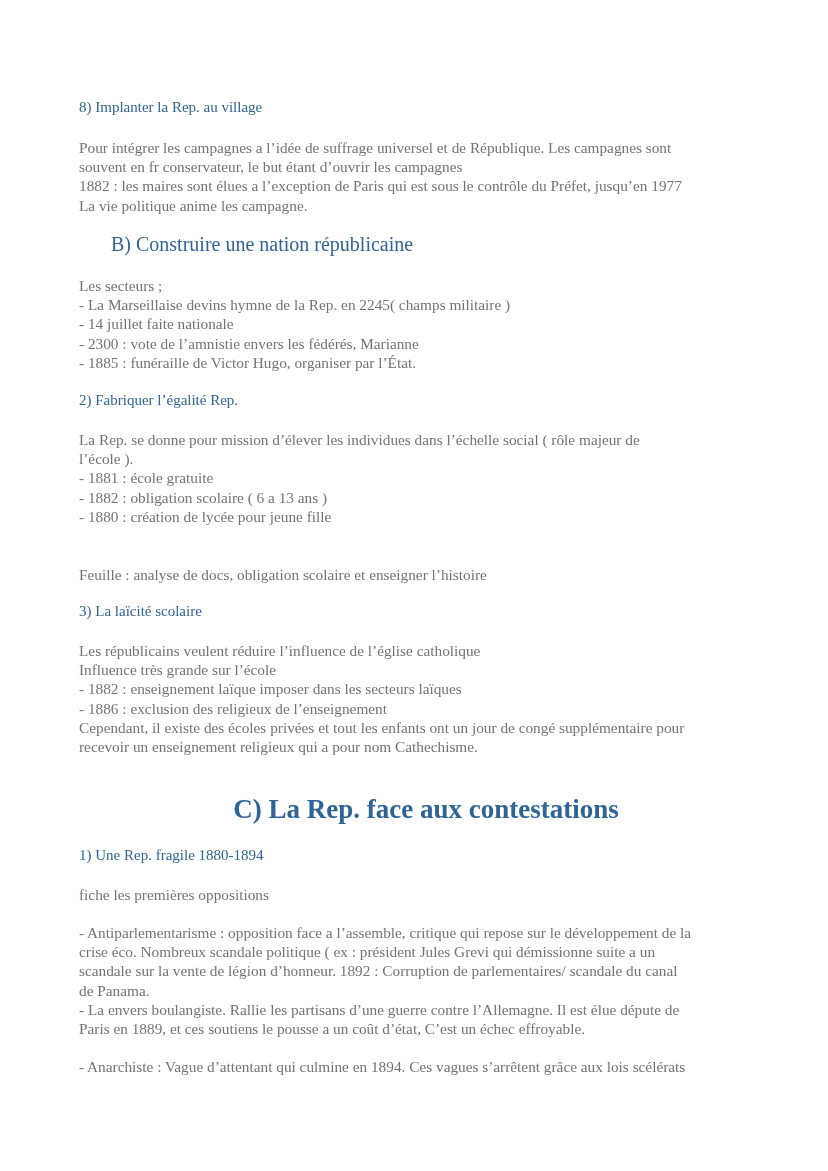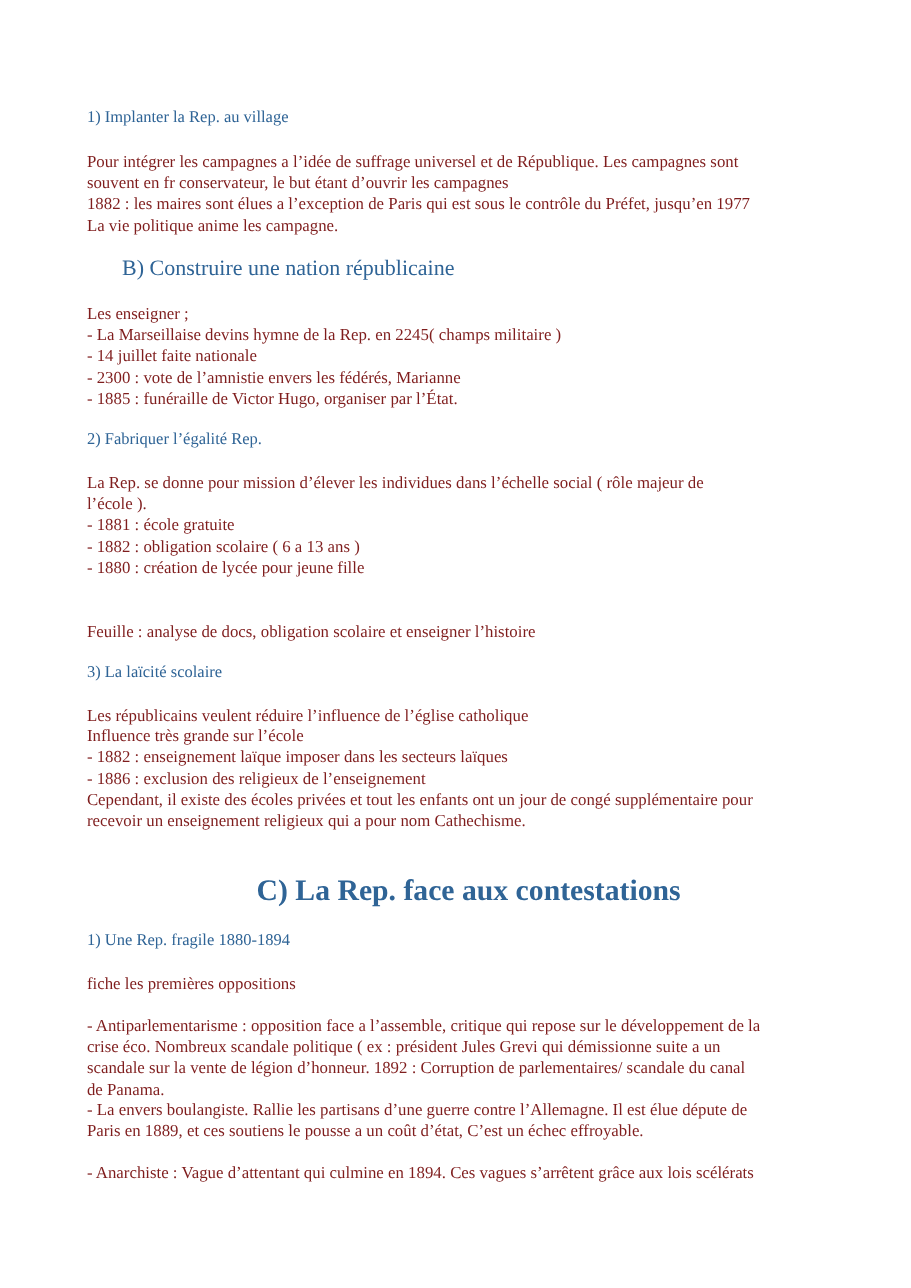--- a/index.html
+++ b/index.html
@@ -1,40 +1,40 @@
 <!DOCTYPE html>
 <html><head>
   <meta charset="utf-8">
   <style>
     html, body { margin: 0; padding: 0; background: #ffffff; }
     body { width: 828px; height: 1171px; position: relative; overflow: hidden; }
     .page { position: absolute; left: 0; top: 0; width: 828px; height: 1171px; background: #fff; }
-    .t { position: absolute; left: 79px; font-family: "Liberation Serif", serif; color: #7f1d1d; white-space: nowrap; }
+    .t { position: absolute; left: 79px; font-family: "Liberation Serif", serif; color: #737373; white-space: nowrap; }
     .body { font-size: 15.3px; line-height: 19.2px; }
     .h3 { font-size: 15px; color: #2f6496; }
     .h2 { font-size: 20px; color: #2f6496; margin-left: 32px; }
     .h1 { font-size: 27px; color: #2f6496; font-weight: bold; left: 12px; width: 828px; text-align: center; }
     .line { display: block; }
   </style>
 </head>
 <body>
 
 <div class="page">
 
-  <div class="t h3" style="top:99px">1) Implanter la Rep. au village</div>
+  <div class="t h3" style="top:99px">8) Implanter la Rep. au village</div>
   <div class="t body" style="top:138px">
     <span class="line">Pour intégrer les campagnes a l’idée de suffrage universel et de République. Les campagnes  sont</span>
     <span class="line">souvent en fr conservateur, le but étant d’ouvrir les campagnes</span>
     <span class="line">1882 : les maires sont élues a l’exception de Paris qui est sous le contrôle du Préfet, jusqu’en 1977</span>
     <span class="line">La vie politique anime les campagne.</span>
   </div>
 
   <div class="t h2" style="top:233px">B) Construire une nation républicaine</div>
   <div class="t body" style="top:276px">
-    <span class="line">Les enseigner ;</span>
+    <span class="line">Les secteurs ;</span>
     <span class="line">- La Marseillaise devins hymne de la Rep. en 2245( champs militaire )</span>
     <span class="line">- 14 juillet faite nationale</span>
     <span class="line">- 2300 : vote de l’amnistie envers les fédérés, Marianne</span>
     <span class="line">- 1885 : funéraille de Victor Hugo, organiser par l’État.</span>
   </div>
 
   <div class="t h3" style="top:392px">2) Fabriquer l’égalité Rep.</div>
   <div class="t body" style="top:430px">
     <span class="line">La Rep. se donne pour mission d’élever les individues dans l’échelle social ( rôle majeur de</span>
     <span class="line">l’école ).</span>

